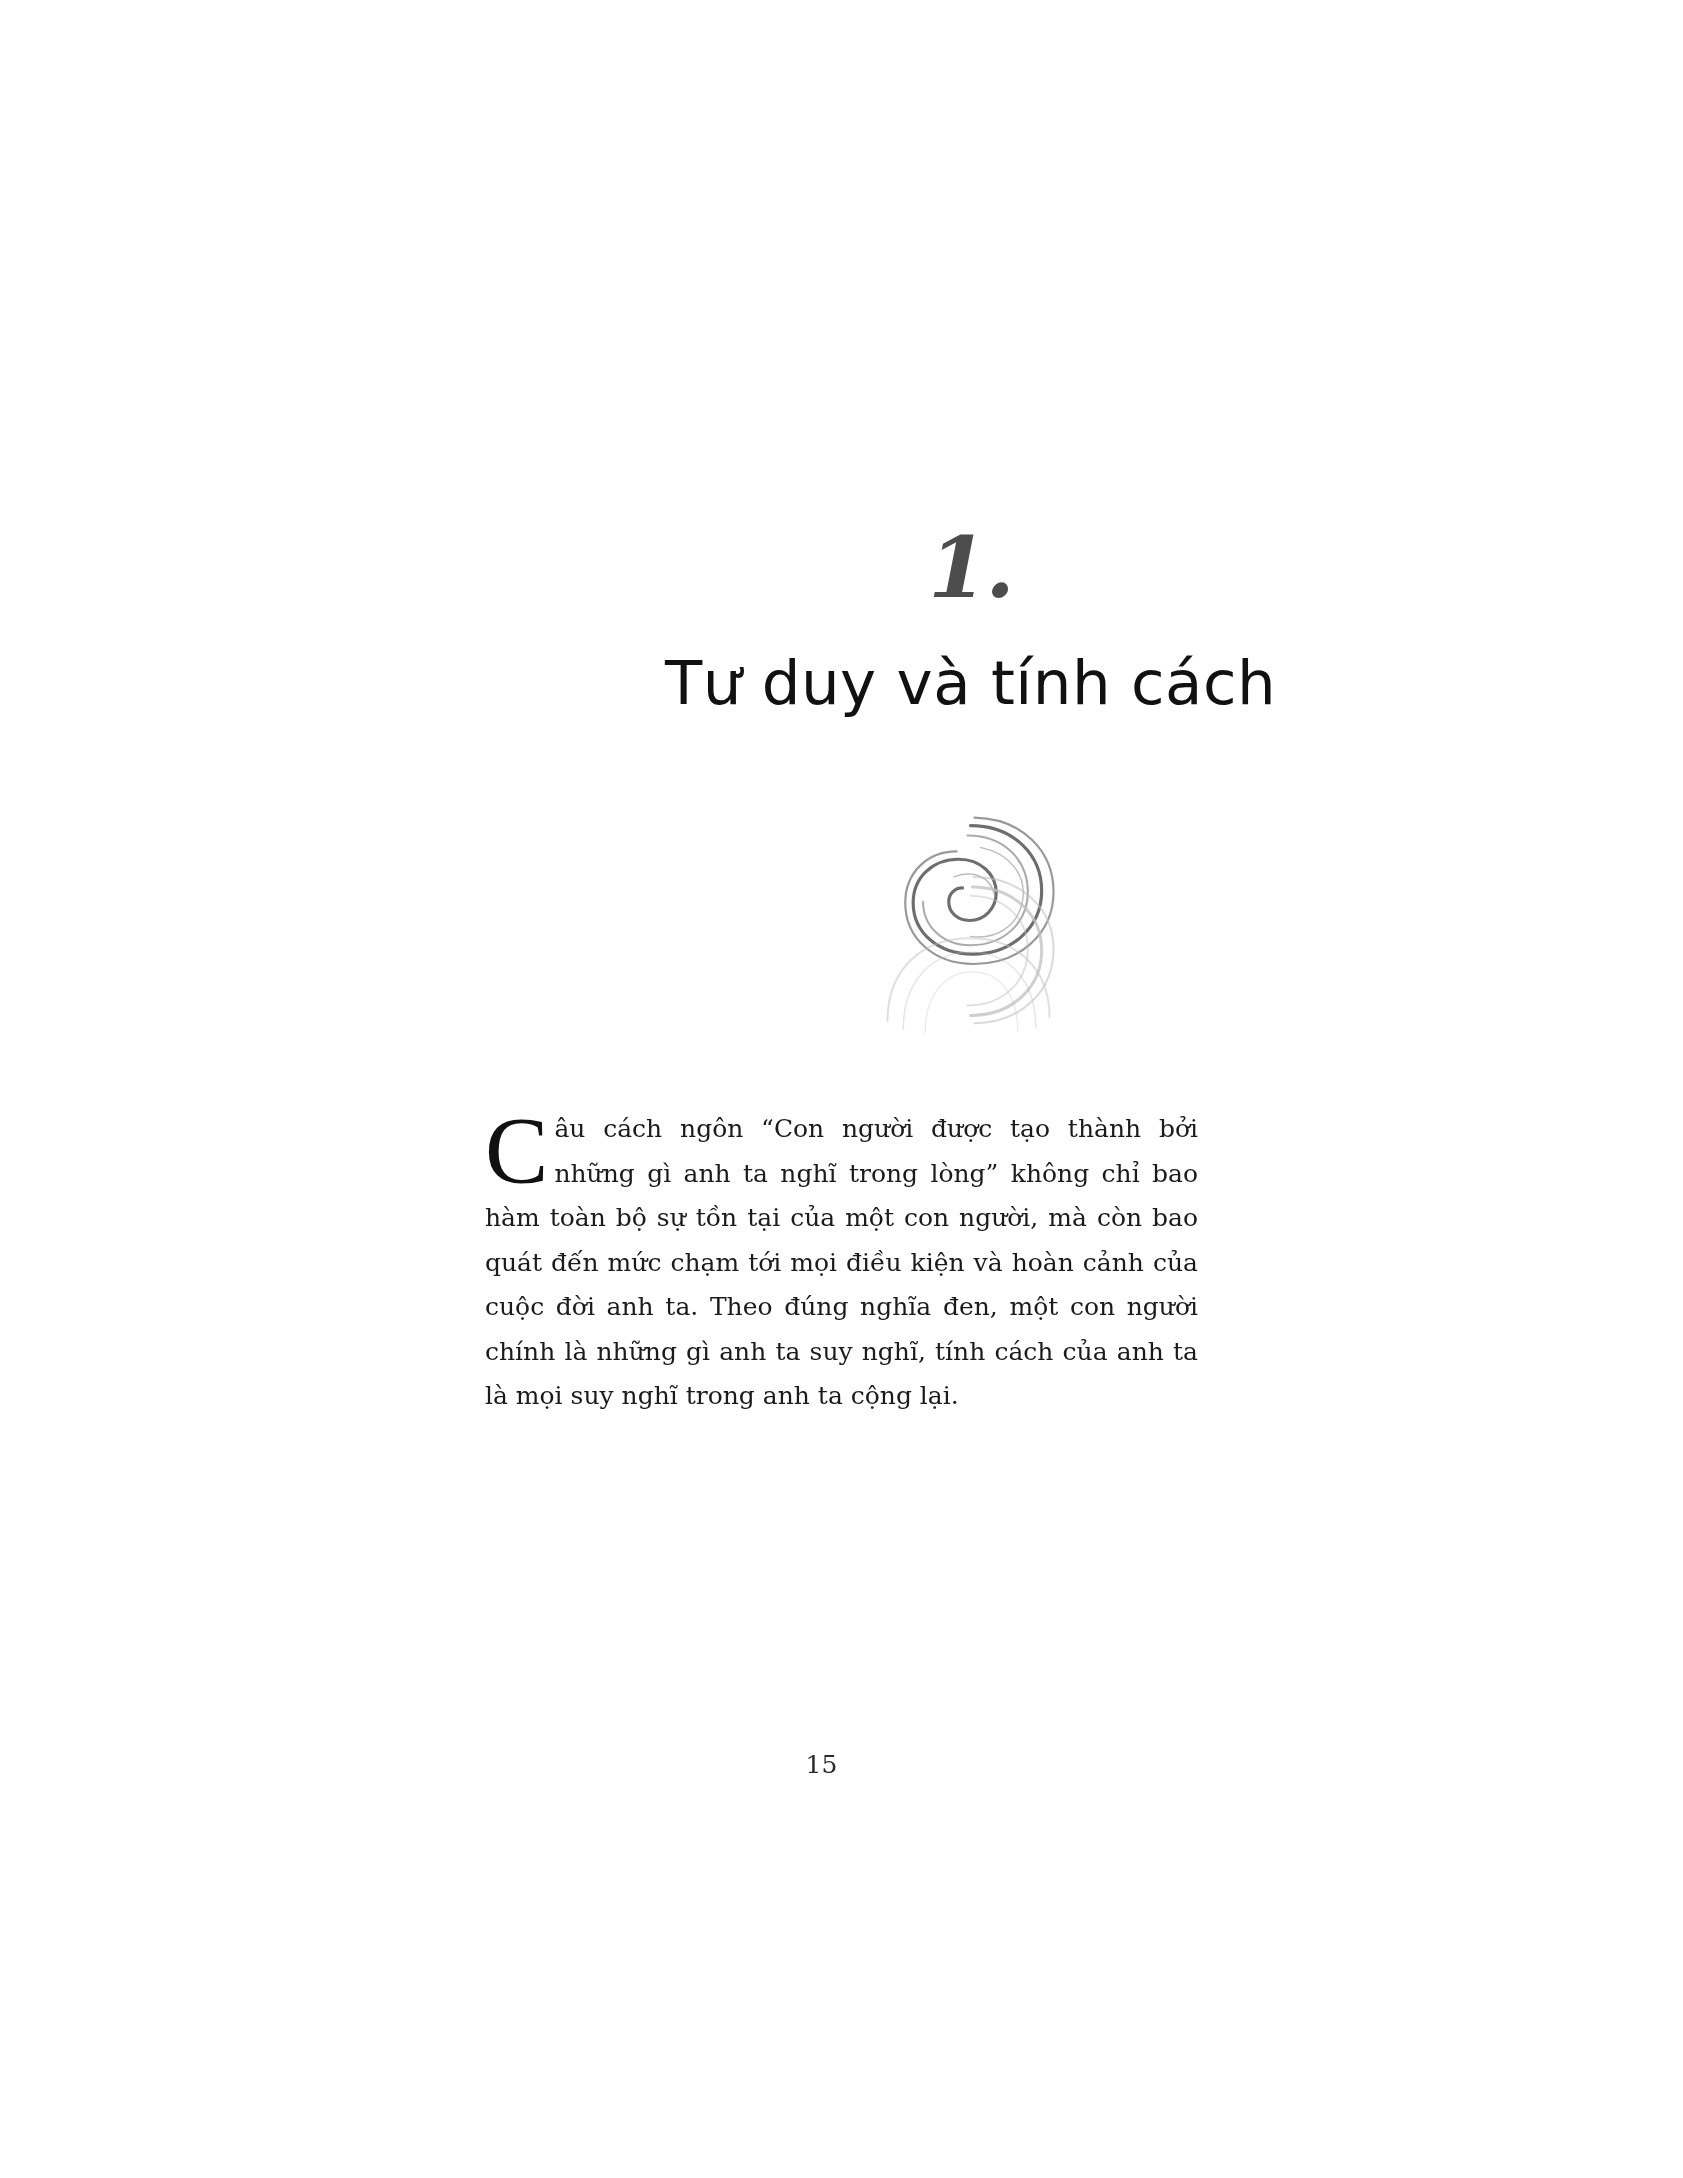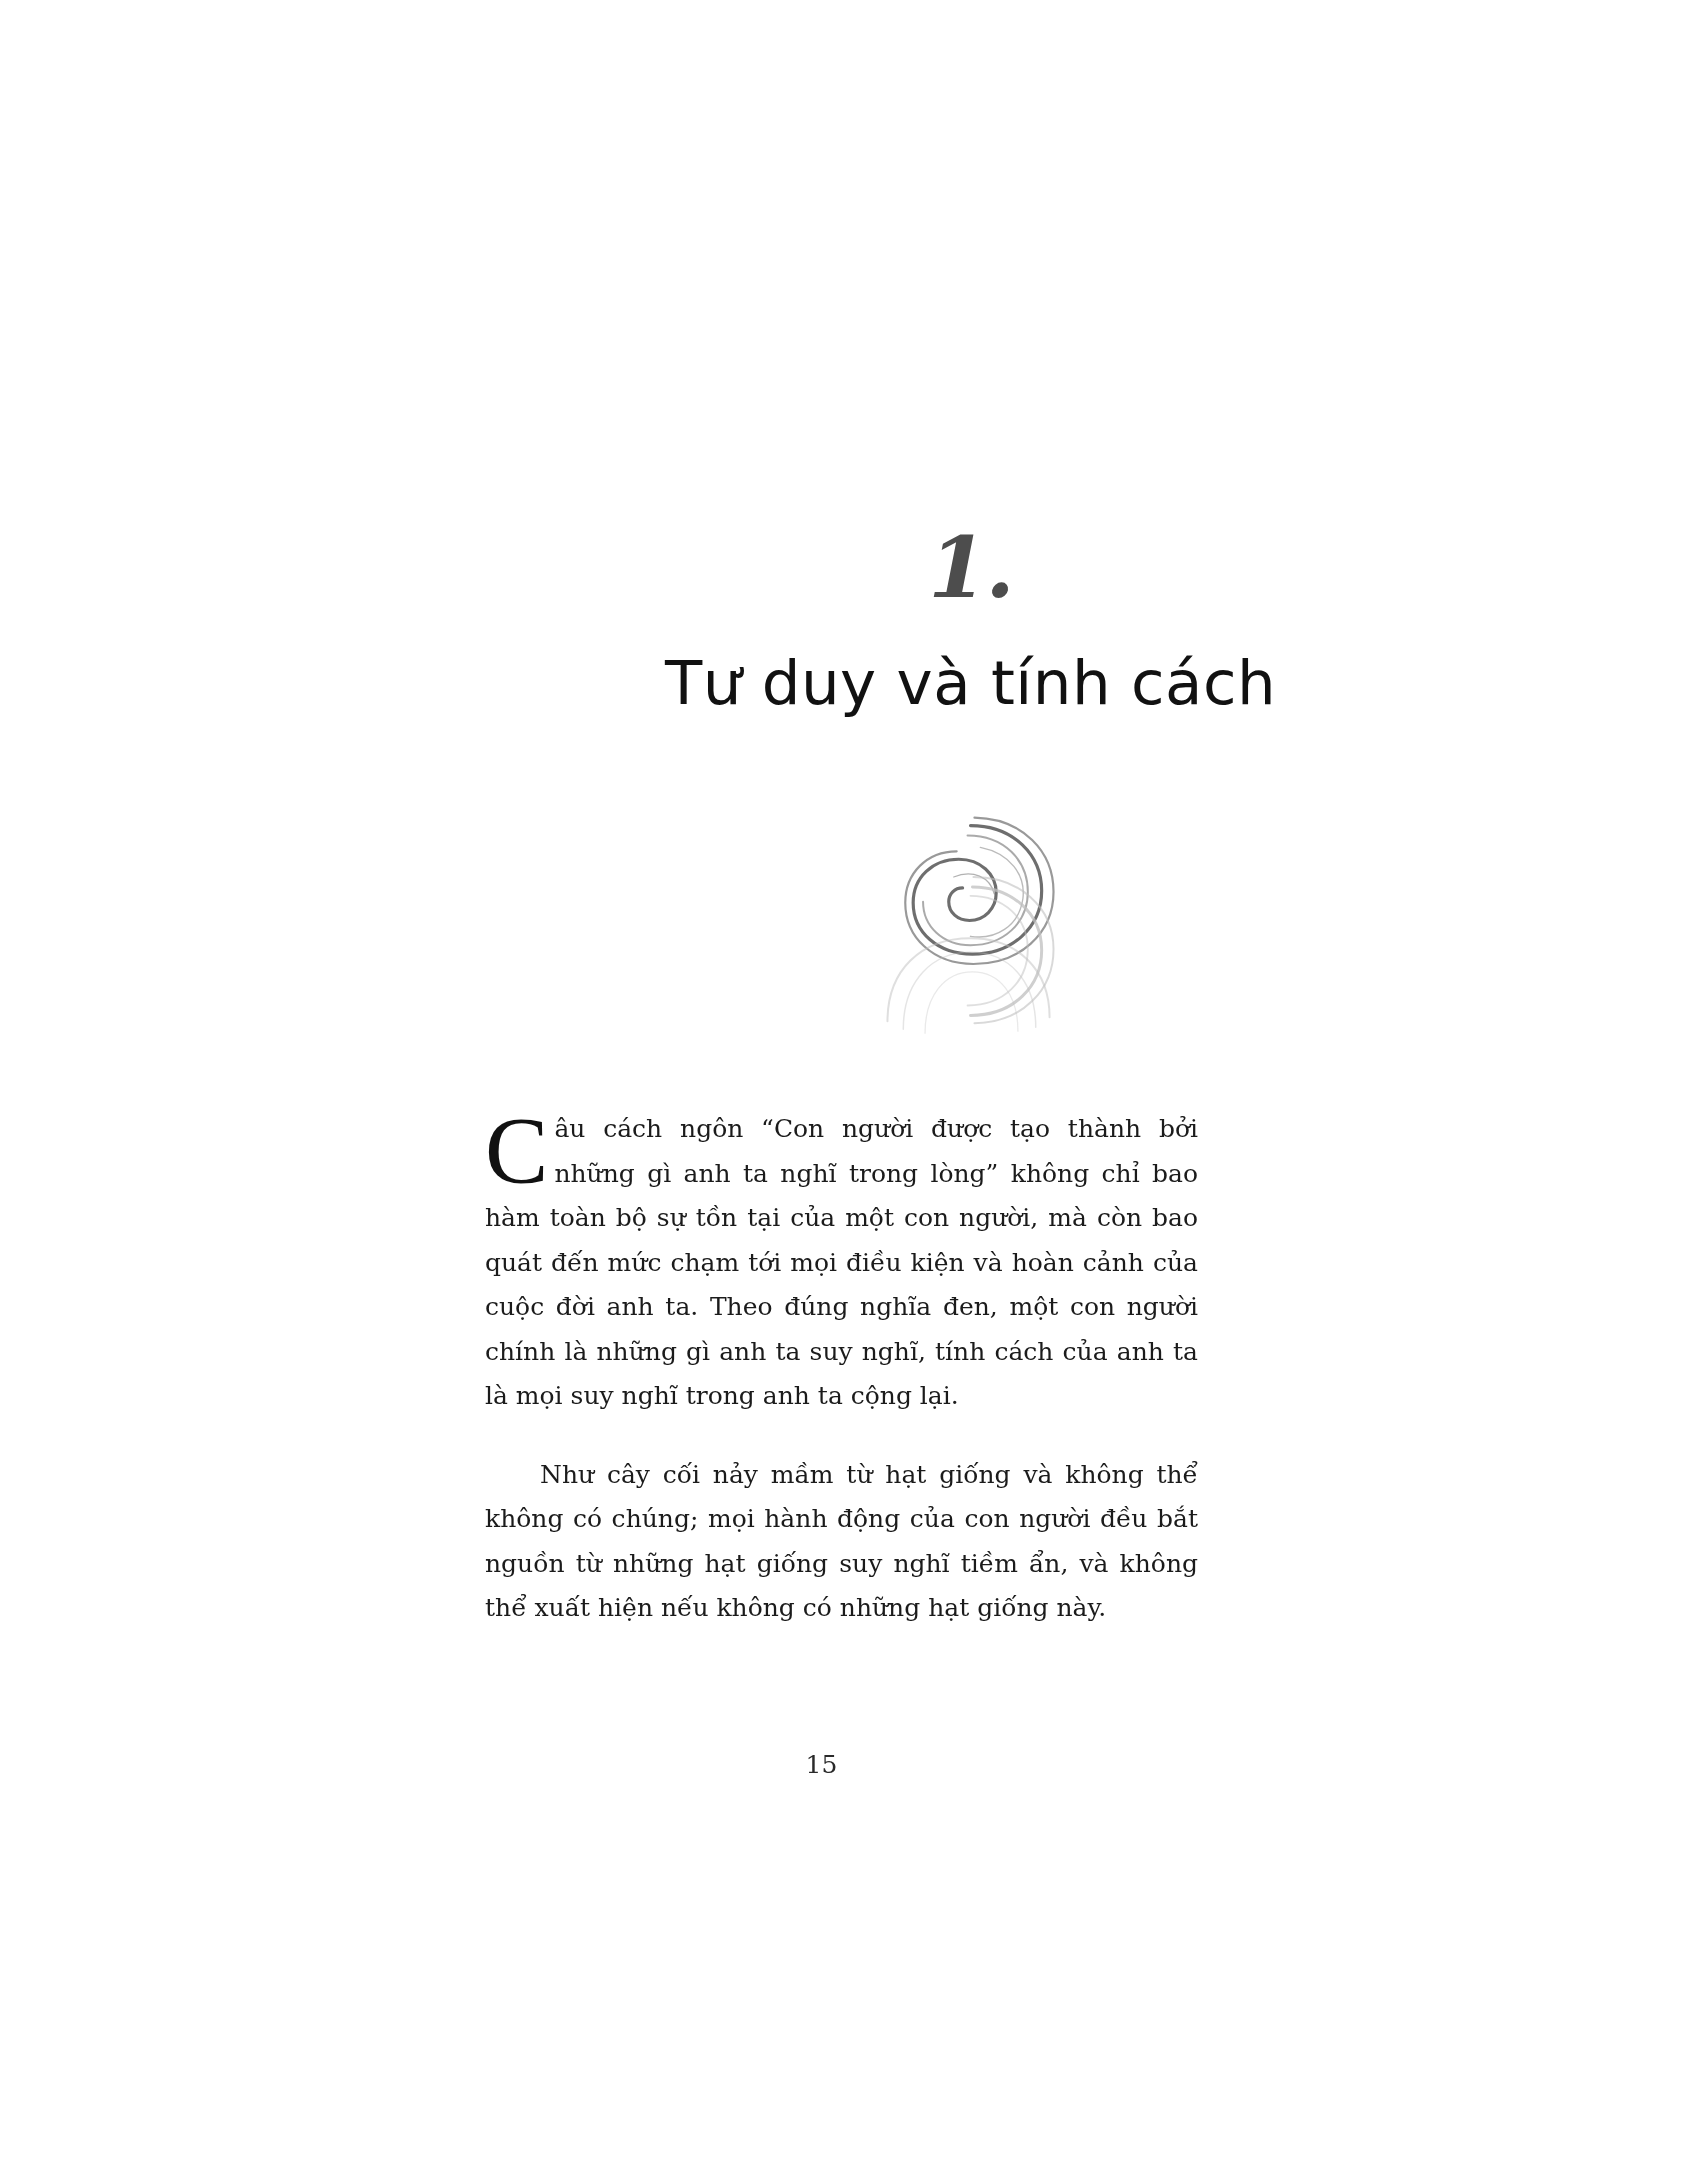--- a/index.html
+++ b/index.html
@@ -151,19 +151,18 @@
         <path d="M147 216 C 184 216 208 191 208 159 C 208 127 183 105 150 105" stroke-width="1.8" opacity="0.5"></path>
         <path d="M66 232 C 66 180 100 148 150 148 C 198 148 230 180 230 228" stroke-width="2" opacity="0.5"></path>
         <path d="M82 240 C 82 190 112 162 150 162 C 188 162 216 190 216 238" stroke-width="1.5" opacity="0.4"></path>
         <path d="M104 244 C 104 206 124 182 152 182 C 180 182 198 206 198 242" stroke-width="1.3" opacity="0.35"></path>
       </g>
     </svg>
   </div>
 
   <div class="body-col">
     <p class="para first"><span class="dropcap">C</span><span>âu cách ngôn “Con người được tạo thành bởi những gì anh ta nghĩ trong lòng” không chỉ bao hàm toàn bộ sự tồn tại của một con người, mà còn bao quát đến mức chạm tới mọi điều kiện và hoàn cảnh của cuộc đời anh ta. Theo đúng nghĩa đen, một con người chính là những gì anh ta suy nghĩ, tính cách của anh ta là mọi suy nghĩ trong anh ta cộng lại.</span></p>
-    <p class="para indent">Như cây cối nảy mầm từ hạt giống và không thể không có chúng; mọi hành động của con người đều bắt nguồn từ những hạt giống suy nghĩ tiềm ẩn, và không thể xuất hiện nếu không có những hạt giống này.</p>
   </div>
 
   <div class="folio">15</div>
 
 </div>
 
 
 </body></html>

